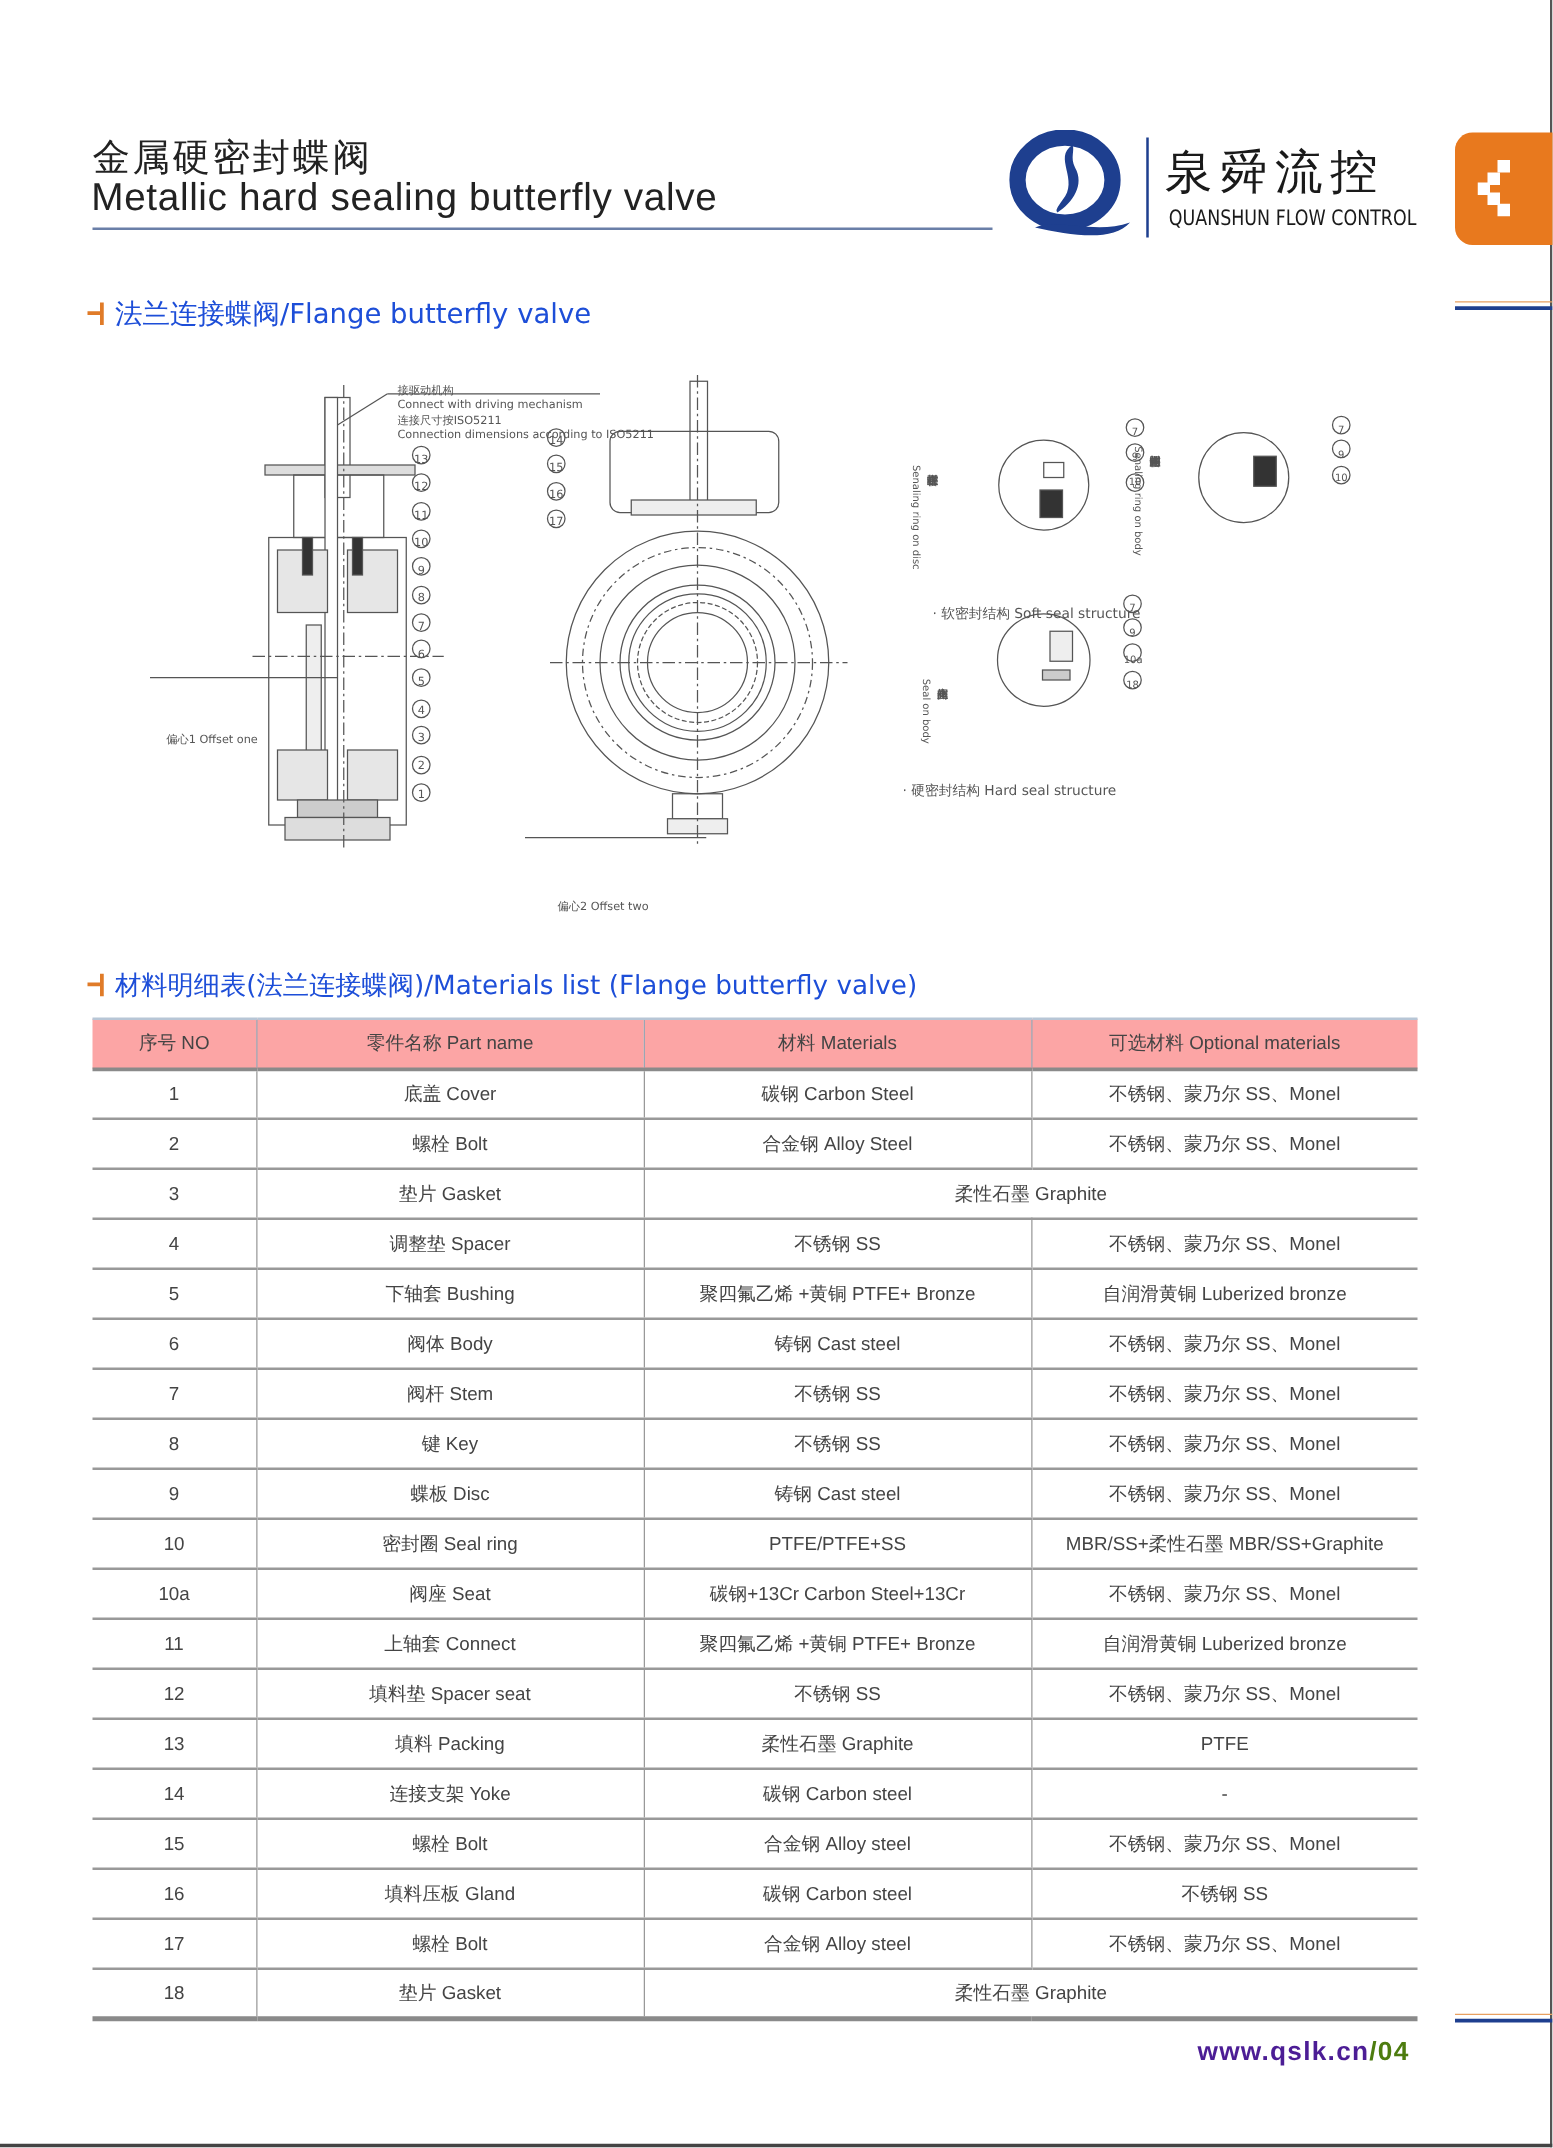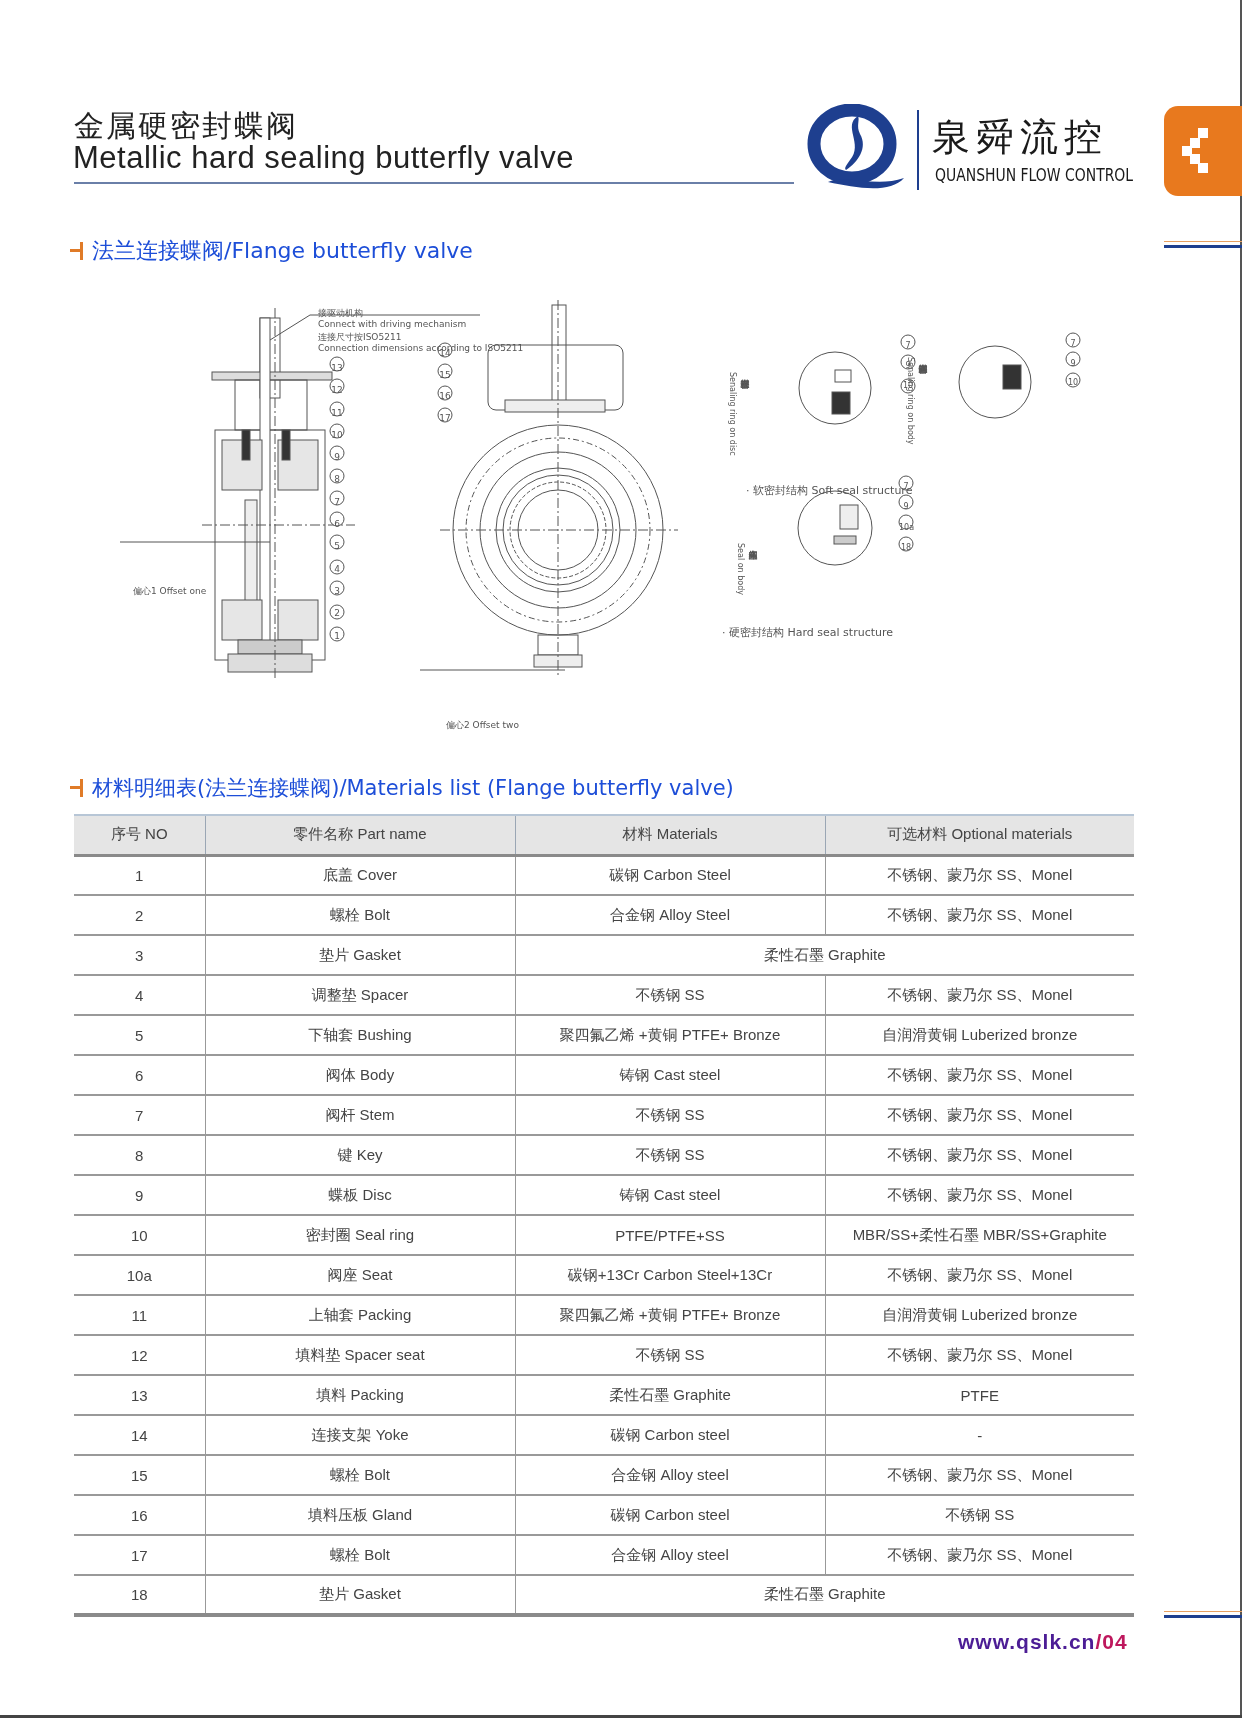--- a/index.html
+++ b/index.html
@@ -28,30 +28,30 @@
   .section-heading .mark::before { content: ""; position: absolute; left: 10px; top: 0; width: 3px; height: 18px; background: #e07b28; }
   .section-heading .mark::after { content: ""; position: absolute; left: 0; top: 7px; width: 11px; height: 3px; background: #e07b28; }
   .sh1 { top: 236px; }
   .sh2 { top: 774px; font-size: 21px; }
 
   .drawing { position: absolute; left: 110px; top: 300px; width: 1000px; height: 440px; }
   .drawing text { font-family: "DejaVu Sans", sans-serif; fill: #555; }
 
   .table-wrap { position: absolute; left: 74px; top: 814px; width: 1060px; }
   table { border-collapse: collapse; width: 1060px; table-layout: fixed; }
-  th { background: #e5e5e5; font-weight: normal; font-size: 15px; color: #444; height: 40px; border-right: 1px solid #9aa6b4; border-top: 2px solid #b7c6d6; border-bottom: 3px solid #8a8a8a; }
+  th { background: #fca5a5; font-weight: normal; font-size: 15px; color: #444; height: 40px; border-right: 1px solid #9aa6b4; border-top: 2px solid #b7c6d6; border-bottom: 3px solid #8a8a8a; }
   th:last-child { border-right: none; margin-left: 15px; }
   td { height: 40px; font-size: 15px; color: #444; text-align: center; border-right: 1px solid #999; border-bottom: 2px solid #999; }
   td:last-child { border-right: none; }
   tr:last-child td { border-bottom: 4px solid #8a8a8a; }
   .c1 { width: 131px; } .c2 { width: 310px; } .c3 { width: 310px; } .c4 { width: 309px; }
 
   .footer { position: absolute; left: 958px; top: 1630px; font-size: 21px; font-weight: bold; letter-spacing: 1px; }
   .footer .url { color: #4c1d95; }
-  .footer .pg { color: #be185d; }
+  .footer .pg { color: #4d7c0f; }
 </style>
 </head>
 <body>
 
 <div class="page-border-right"></div>
 <div class="page-border-bottom"></div>
 
 <div class="title-cn">金属硬密封蝶阀</div>
 <div class="title-en">Metallic hard sealing butterfly valve</div>
 <div class="title-divider"></div>
@@ -320,21 +320,21 @@
           <td>MBR/SS+柔性石墨 MBR/SS+Graphite</td>
         </tr>
         <tr>
           <td>10a</td>
           <td>阀座 Seat</td>
           <td>碳钢+13Cr  Carbon Steel+13Cr</td>
           <td>不锈钢、蒙乃尔 SS、Monel</td>
         </tr>
         <tr>
           <td>11</td>
-          <td>上轴套 Packing</td>
+          <td>上轴套 Connect</td>
           <td>聚四氟乙烯 +黄铜 PTFE+ Bronze</td>
           <td>自润滑黄铜 Luberized bronze</td>
         </tr>
         <tr>
           <td>12</td>
           <td>填料垫 Spacer seat</td>
           <td>不锈钢 SS</td>
           <td>不锈钢、蒙乃尔 SS、Monel</td>
         </tr>
         <tr>

